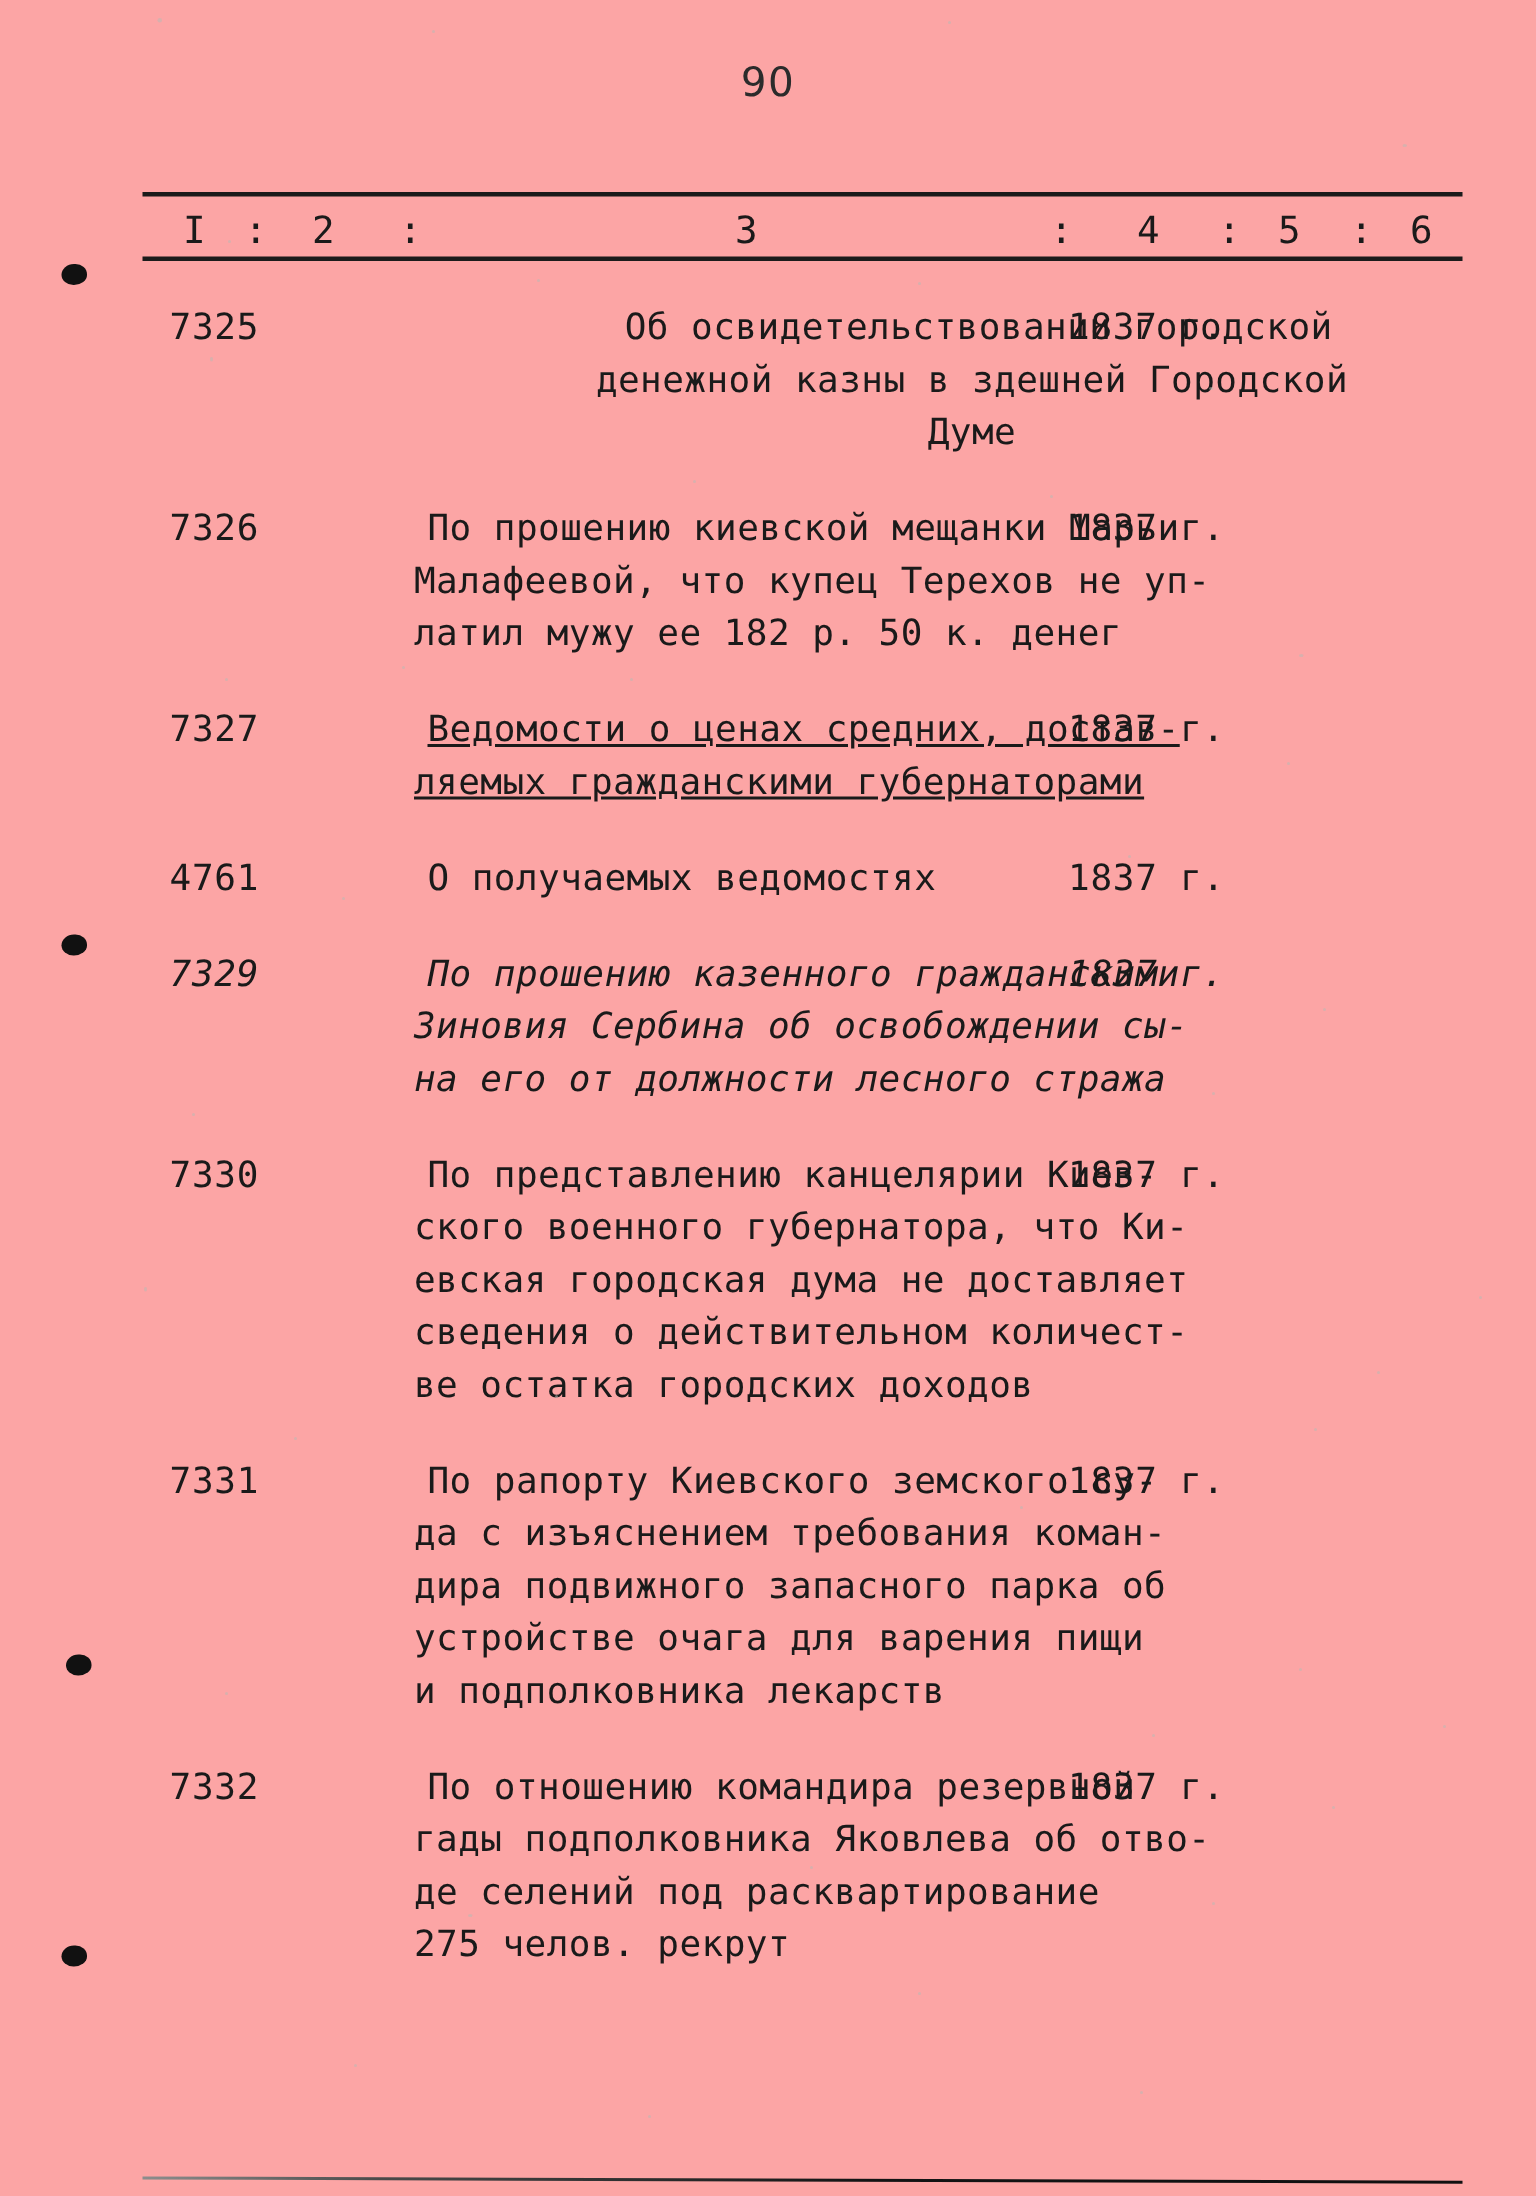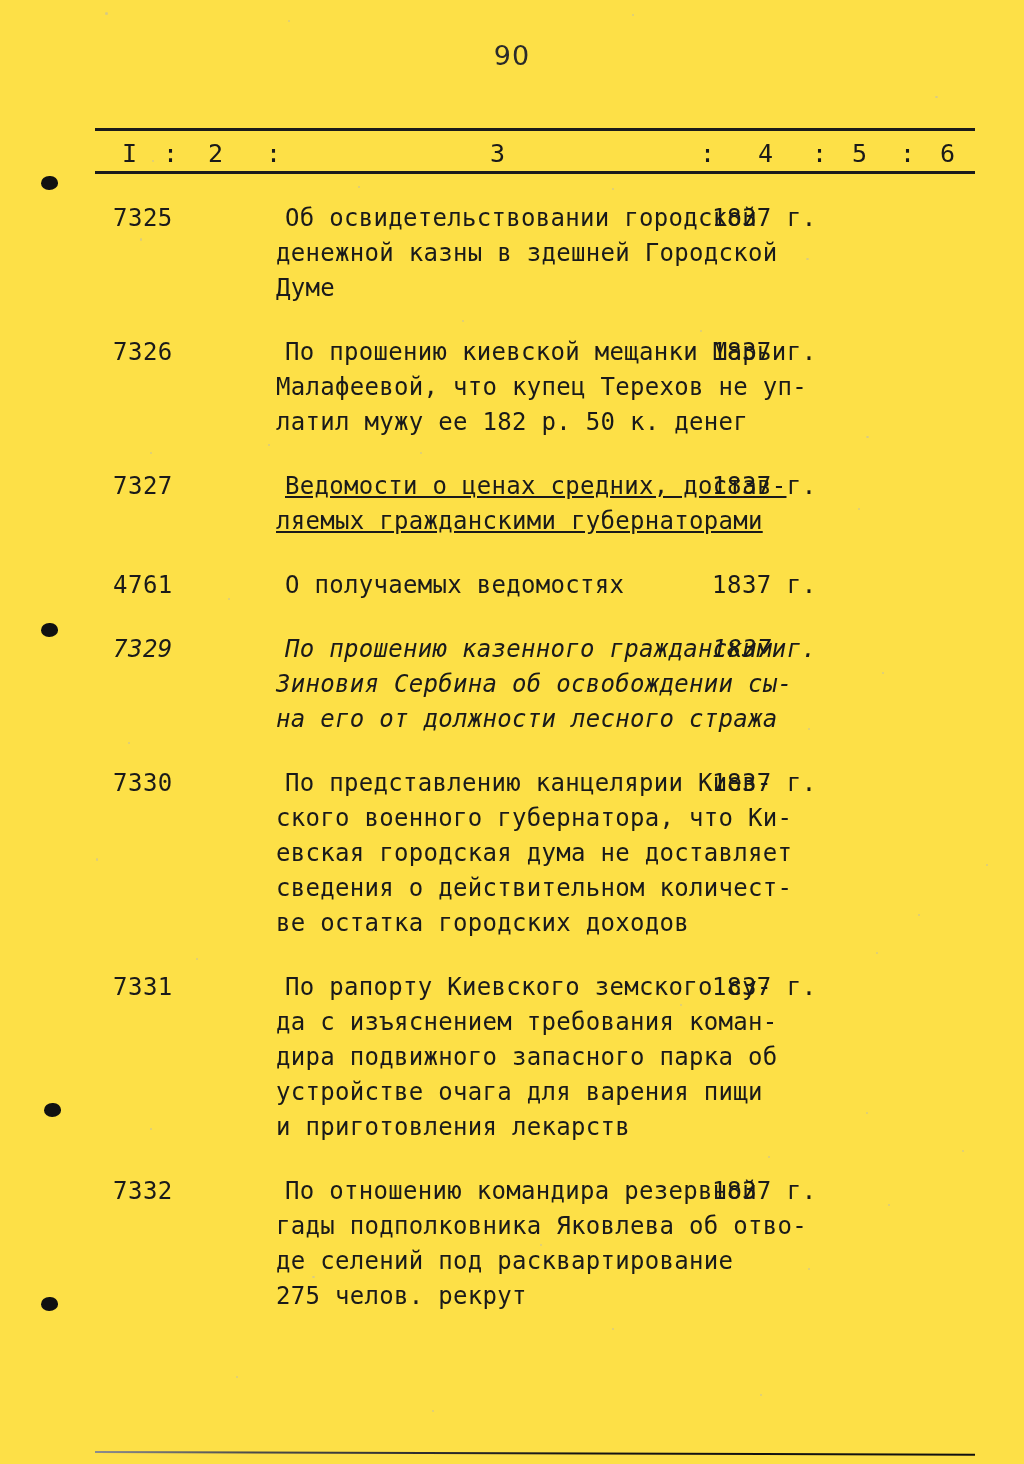--- a/index.html
+++ b/index.html
@@ -13,21 +13,21 @@
     position: relative;
     font-family: "DejaVu Sans Mono", "Liberation Mono", monospace;
     color: #1a1a1a;
     overflow: hidden;
   }
 
   
   .page {
     position: absolute;
     inset: 0;
-    background: #fde047;
+    background: #fca5a5;
   }
 
   .speck {
     position: absolute;
     background: #b9b9b4;
     border-radius: 50%;
     opacity: .55;
   }
 
   
@@ -149,21 +149,21 @@
       <span style="left: 490px;">3</span>
       <span style="left: 700px;">:</span>
       <span style="left: 758px;">4</span>
       <span style="left: 812px;">:</span>
       <span style="left: 852px;">5</span>
       <span style="left: 900px;">:</span>
       <span style="left: 940px;">6</span>
     </div>
 
   <div class="entries">
-      <div class="entry" style="height: 130px;">
+      <div class="entry" style="height: 130px; text-align: center;">
         <div class="entry-num">7325</div>
         <div class="entry-date">1837 г.</div>
         <div class="entry-body">
           <span class="entry-line indent">Об освидетельствовании городской</span>
           <span class="entry-line">денежной казны в здешней Городской</span>
           <span class="entry-line">Думе</span>
         </div>
       </div>
       <div class="entry" style="height: 130px;">
         <div class="entry-num">7326</div>
@@ -210,21 +210,21 @@
         </div>
       </div>
       <div class="entry" style="height: 200px;">
         <div class="entry-num">7331</div>
         <div class="entry-date">1837 г.</div>
         <div class="entry-body">
           <span class="entry-line indent">По рапорту Киевского земского су-</span>
           <span class="entry-line">да с изъяснением требования коман-</span>
           <span class="entry-line">дира подвижного запасного парка об</span>
           <span class="entry-line">устройстве очага для варения пищи</span>
-          <span class="entry-line">и приготовления лекарств</span>
+          <span class="entry-line">и подполковника лекарств</span>
         </div>
       </div>
       <div class="entry" style="height: 200px;">
         <div class="entry-num">7332</div>
         <div class="entry-date">1837 г.</div>
         <div class="entry-body">
           <span class="entry-line indent">По отношению командира резервной</span>
           <span class="entry-line">гады подполковника Яковлева об отво-</span>
           <span class="entry-line">де селений под расквартирование</span>
           <span class="entry-line">275 челов. рекрут</span>

